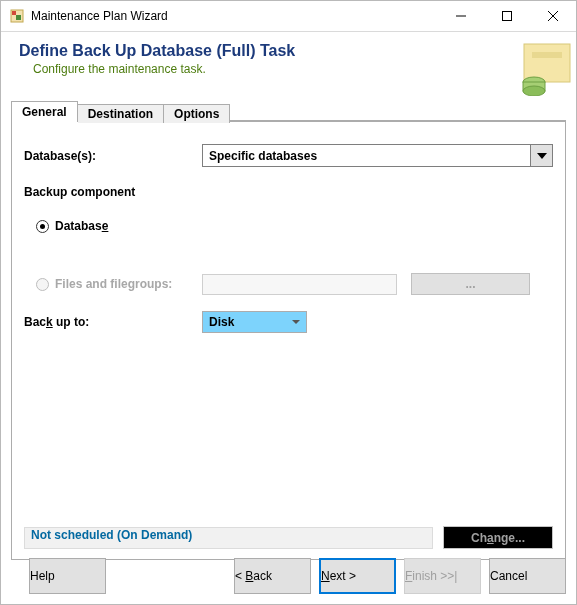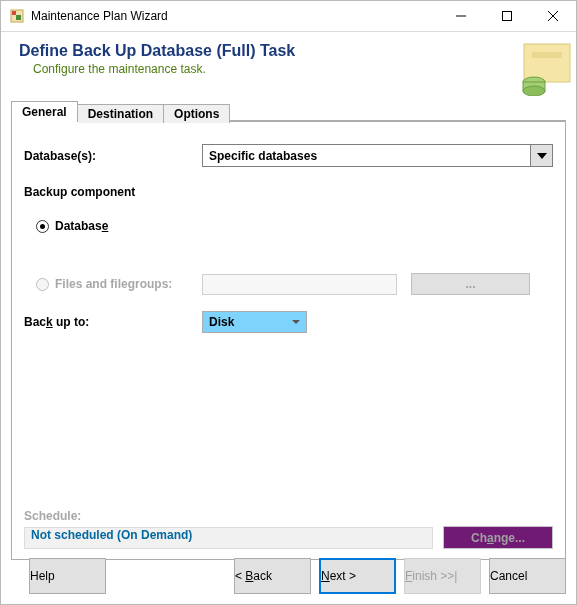--- a/index.html
+++ b/index.html
@@ -241,21 +241,21 @@
     background: #f1f1f1;
     padding: 0 6px;
     display: flex;
     align-items: flex-start;
     color: #0369a1;
     box-sizing: border-box;
   }
   .change-btn {
     width: 110px;
     height: 23px;
-    background: #701a75;
+    background: #000000;
     border: 1px solid #c5c5c5;
     color: #a0a0a0;
     display: flex; align-items: center; justify-content: center;
     box-sizing: border-box;
   }
 
   .footer {
     position: absolute;
     left: 10px; right: 10px;
     bottom: 10px;
@@ -383,21 +383,20 @@
       <div class="lblcol">Bac<span class="accel-u">k</span> up to:</div>
       <div class="ctlcol">
         <div class="backup-to-combo">
           <span>Disk</span>
           <div class="arrow2"></div>
         </div>
       </div>
     </div>
 
     <div class="schedule-block">
-      <div class="disabled" style="margin-bottom:3px;">Schedule:</div>
       <div class="schedule-row">
         <div class="sched-input">
           <span>Not scheduled (On Demand)</span>
         </div>
         <div class="change-btn">
           <span>Ch<span class="accel-u">a</span>nge...</span>
         </div>
       </div>
     </div>
 

